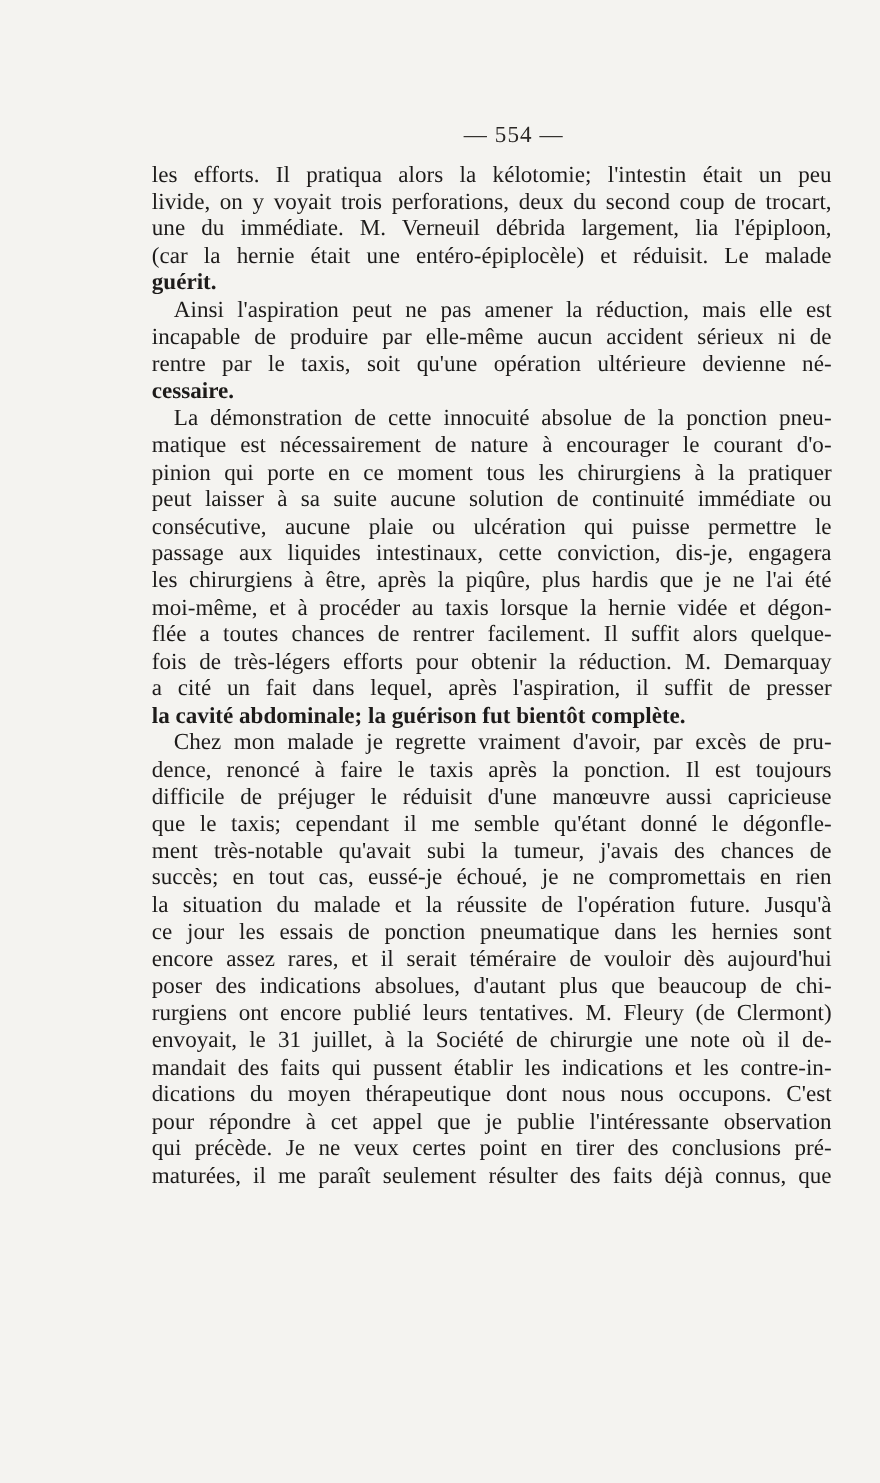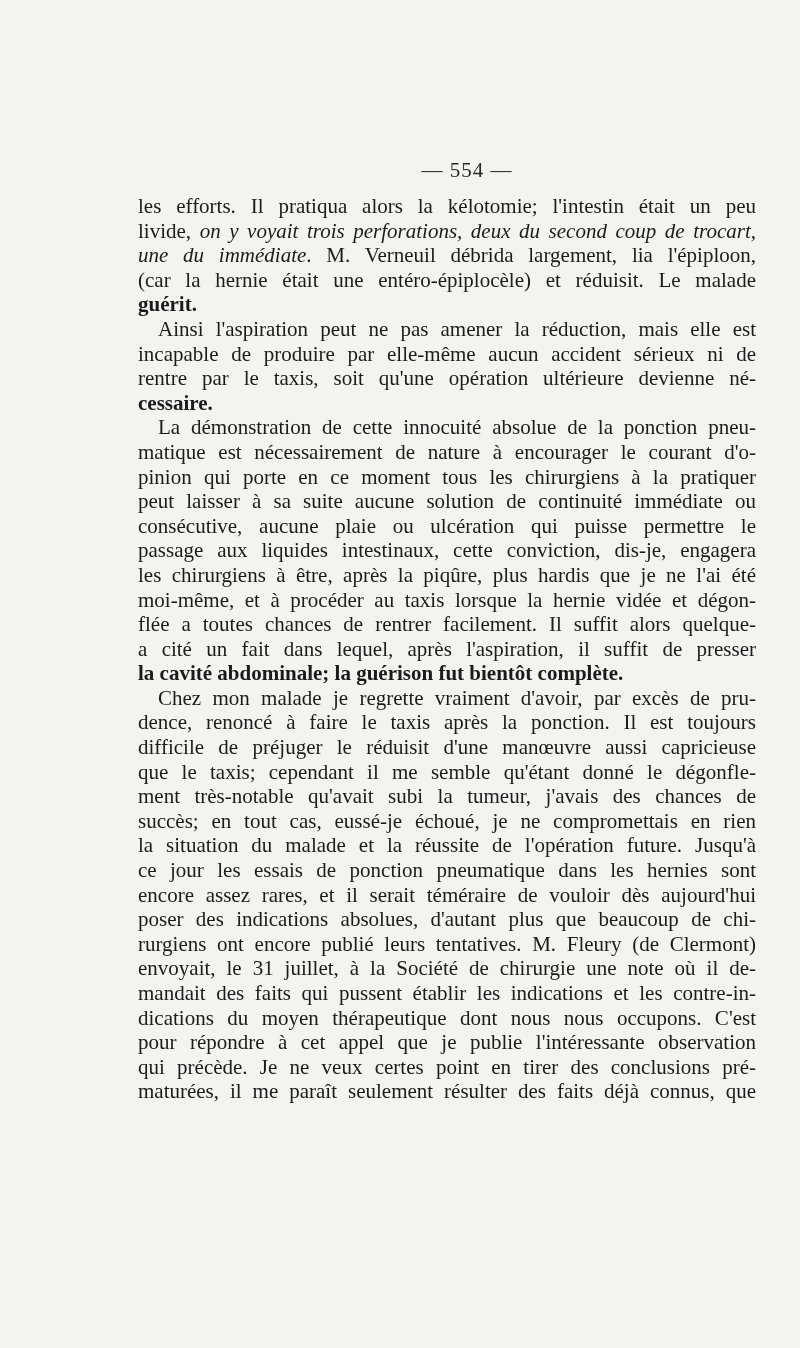--- a/index.html
+++ b/index.html
@@ -8,21 +8,20 @@
     background: #f4f3f0;
     position: relative;
     overflow: hidden;
     font-family: "Liberation Serif", "DejaVu Serif", serif;
     color: #1d1b1a;
   }
   .page {
     position: absolute;
     left: 138px; top: 108px;
     width: 618px;
-    margin-top: 48px;
   }
   .page-number {
     text-align: center;
     font-size: 21px;
     letter-spacing: 1px;
     margin-left: 40px;
     margin-bottom: 10px;
     height: 28px;
     line-height: 28px;
     color: #2a2725;
@@ -30,21 +29,21 @@
   .line {
     font-size: 21px;
     line-height: 24.6px;
     height: 24.6px;
     white-space: nowrap;
     text-align: justify;
     text-align-last: justify;
   }
   .line.last { text-align-last: left; font-weight: bold; }
   .line.indent { padding-left: 20px; }
-  .it { font-style: italic; }
+  .it { }
 </style>
 </head>
 <body>
 
 <div class="page">
   <div class="page-number">— 554 —</div>
   <div id="body-text">
       <div class="line"><span>les efforts. Il pratiqua alors la kélotomie; l'intestin était un peu</span></div>
       <div class="line"><span>livide, </span><span class="it">on y voyait trois perforations, deux du second coup de trocart,</span></div>
       <div class="line"><span class="it">une du immédiate</span><span>. M. Verneuil débrida largement, lia l'épiploon,</span></div>
@@ -56,20 +55,21 @@
       <div class="line last"><span>cessaire.</span></div>
       <div class="line indent"><span>La démonstration de cette innocuité absolue de la ponction pneu-</span></div>
       <div class="line"><span>matique est nécessairement de nature à encourager le courant d'o-</span></div>
       <div class="line"><span>pinion qui porte en ce moment tous les chirurgiens à la pratiquer</span></div>
       <div class="line"><span>peut laisser à sa suite aucune solution de continuité immédiate ou</span></div>
       <div class="line"><span>consécutive, aucune plaie ou ulcération qui puisse permettre le</span></div>
       <div class="line"><span>passage aux liquides intestinaux, cette conviction, dis-je, engagera</span></div>
       <div class="line"><span>les chirurgiens à être, après la piqûre, plus hardis que je ne l'ai été</span></div>
       <div class="line"><span>moi-même, et à procéder au taxis lorsque la hernie vidée et dégon-</span></div>
       <div class="line"><span>flée a toutes chances de rentrer facilement. Il suffit alors quelque-</span></div>
+      <div class="line"><span>fois de très-légers efforts pour obtenir la réduction. M. Demarquay</span></div>
       <div class="line"><span>a cité un fait dans lequel, après l'aspiration, il suffit de presser</span></div>
       <div class="line last"><span>la cavité abdominale; la guérison fut bientôt complète.</span></div>
       <div class="line indent"><span>Chez mon malade je regrette vraiment d'avoir, par excès de pru-</span></div>
       <div class="line"><span>dence, renoncé à faire le taxis après la ponction. Il est toujours</span></div>
       <div class="line"><span>difficile de préjuger le réduisit d'une manœuvre aussi capricieuse</span></div>
       <div class="line"><span>que le taxis; cependant il me semble qu'étant donné le dégonfle-</span></div>
       <div class="line"><span>ment très-notable qu'avait subi la tumeur, j'avais des chances de</span></div>
       <div class="line"><span>succès; en tout cas, eussé-je échoué, je ne compromettais en rien</span></div>
       <div class="line"><span>la situation du malade et la réussite de l'opération future. Jusqu'à</span></div>
       <div class="line"><span>ce jour les essais de ponction pneumatique dans les hernies sont</span></div>

